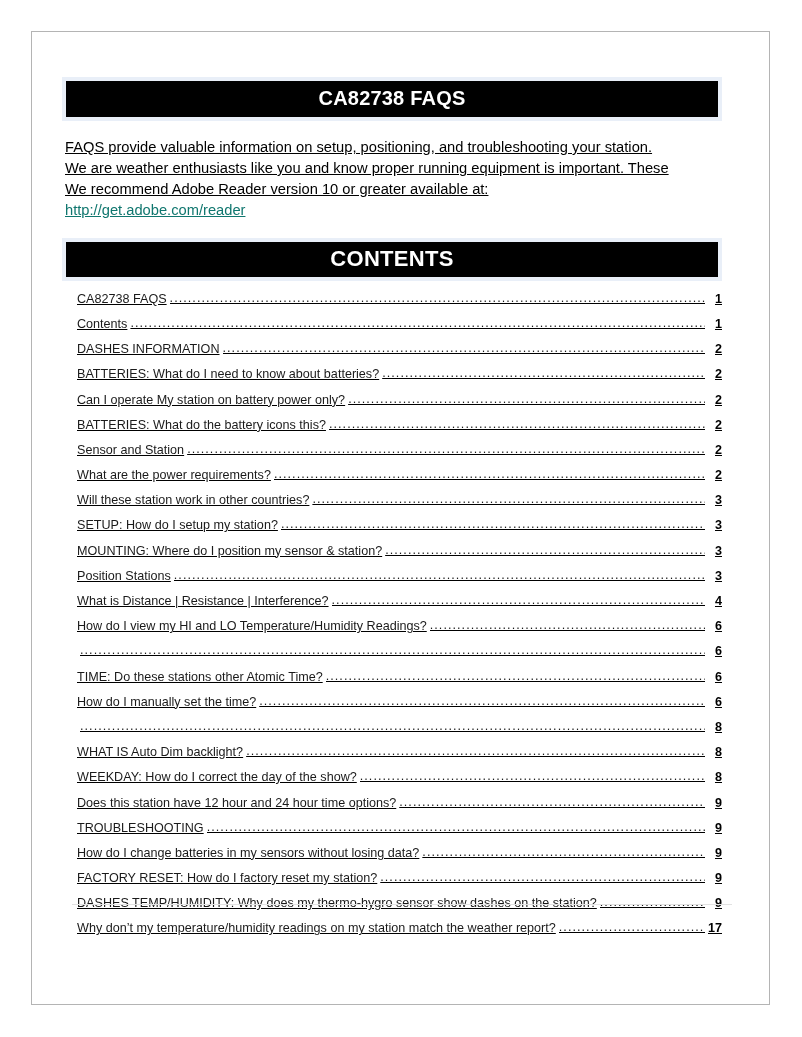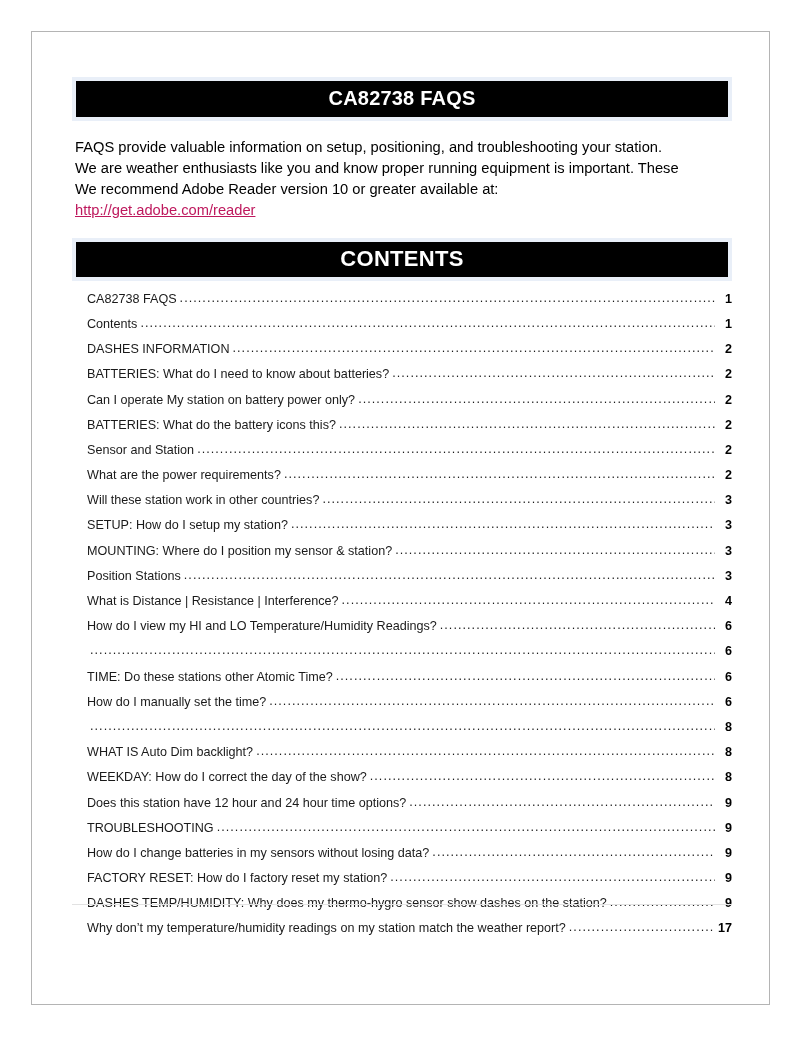--- a/index.html
+++ b/index.html
@@ -21,23 +21,24 @@
     top: 31px;
     width: 739px;
     height: 974px;
     border: 1px solid #b4b4b4;
     background: #ffffff;
     box-sizing: border-box;
   }
 
   .page-body {
     position: absolute;
-    left: 40px;
+    left: 30px;
     top: 45px;
     width: 660px;
+    text-decoration: underline;
   }
 
   
   .banner {
     background: #e9eff8;
     padding: 4px;
     box-sizing: border-box;
     margin: 0;
   }
   .banner-inner {
@@ -63,21 +64,21 @@
   
   .intro {
     margin: 16px 0 0 3px;
     font-size: 14.7px;
     line-height: 1.42;
     color: #000000;
     width: 658px;
   }
   .intro .line { display: block; white-space: nowrap; }
   .intro-link {
-    color: #be185d;
+    color: #0f766e;
     text-decoration: underline;
     display: inline-block;
   }
 
   
   .toc {
     margin: 11px 0 0 0;
     padding: 0 0 0 0;
     list-style: none;
   }

